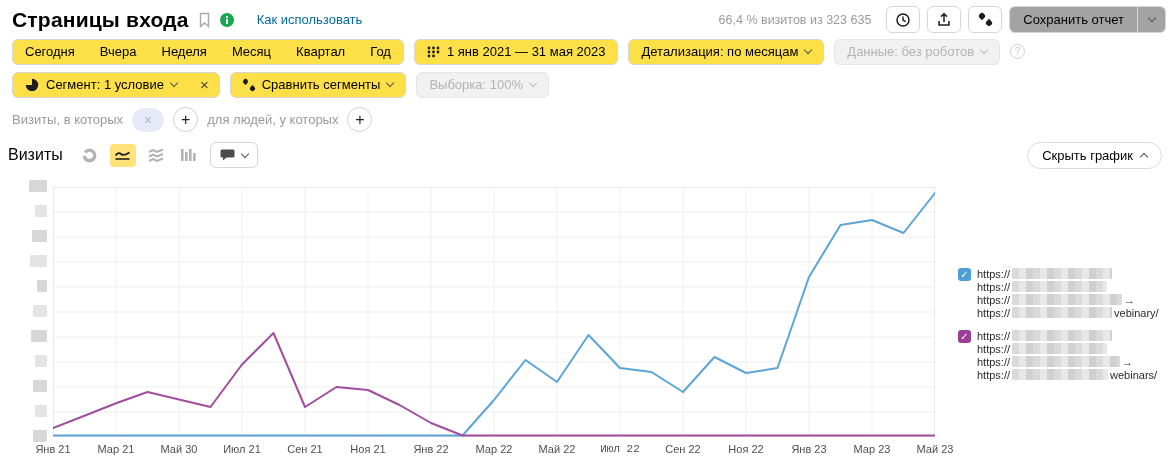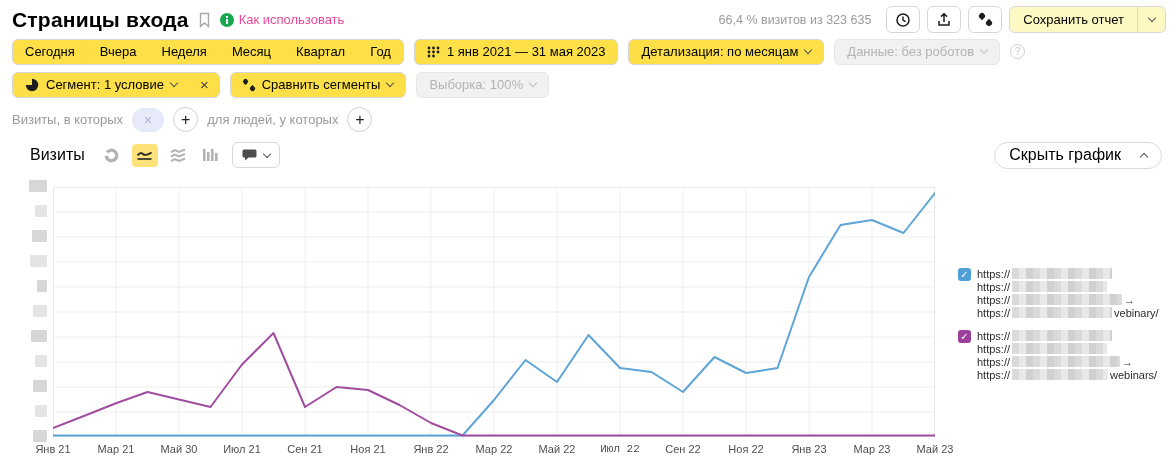--- a/index.html
+++ b/index.html
@@ -6,28 +6,28 @@
   html,body { margin:0; padding:0; }
   body {
     width:1176px; height:468px; background:#fff; overflow:hidden;
     font-family:"Liberation Sans", sans-serif; color:#000;
   }
   
   .hdr { display:flex; justify-content:space-between; align-items:center; padding:5px 10px 0 12px; height:34px; }
   .hdr-left { display:flex; align-items:center; gap:9px; }
   .page-title { font-size:21px; font-weight:bold; letter-spacing:.2px; }
   .bm-icon svg { display:block; }
-  .help-link { display:flex; align-items:center; gap:5px; color:#ec4899; font-size:13px; cursor:pointer; }
+  .help-link { display:flex; align-items:center; gap:23px; color:#0369a1; font-size:13px; cursor:pointer; }
   .info-dot { width:14px; height:14px; border-radius:50%; background:#17a74f; position:relative; }
   .info-dot::before { content:""; position:absolute; left:6px; top:3px; width:2px; height:2px; background:#fff; }
   .info-dot::after { content:""; position:absolute; left:6px; top:6px; width:2px; height:5px; background:#fff; }
   .hdr-right { display:flex; align-items:center; gap:7px; }
   .share-txt { color:#9b9b9b; font-size:12.5px; margin-right:8px; }
   .ibtn { width:34px; height:27px; border:1px solid #d6d6d6; border-radius:6px; background:#fff; display:flex; align-items:center; justify-content:center; cursor:pointer; }
-  .save-btn { display:flex; height:27px; border:1px solid #d6d6d6; border-radius:6px; background:#fef9c3; overflow:hidden; cursor:pointer; }
+  .save-btn { display:flex; height:27px; border:1px solid #d6d6d6; border-radius:6px; background:#a3a3a3; overflow:hidden; cursor:pointer; }
   .save-main { padding:0 13px; font-size:13px; display:flex; align-items:center; }
   .save-chev { width:28px; border-left:1px solid #d6d6d6; display:flex; align-items:center; justify-content:center; }
   .chev { display:inline-block; width:6px; height:6px; border-right:1.5px solid #555; border-bottom:1.5px solid #555; transform:rotate(45deg); margin-top:-3px; }
   .chev.up { transform:rotate(225deg); margin-top:3px; }
   .chev.lite { border-color:#bdbdbd; }
   
   .toolbar { display:flex; align-items:center; gap:10px; padding:4px 12px 0 12px; height:31px; }
   .btn { background:#fde047; border:1px solid #d6d6d6; border-radius:6px; height:26px; padding:0 12px; font-size:13px; display:flex; align-items:center; gap:7px; cursor:pointer; white-space:nowrap; }
   .btn.disabled { background:#f1f1f1; border-color:#e6e6e6; color:#b4b4b4; cursor:default; }
   .btn-group { display:flex; }
@@ -42,27 +42,27 @@
   .drops { position:relative; width:13px; height:13px; }
   .drop { position:absolute; width:6px; height:6px; background:#1d1d1d; border-radius:50% 50% 50% 0; }
   .drop.a { left:0; top:0; transform:rotate(-45deg); }
   .drop.b { right:0; bottom:0; transform:rotate(135deg); }
   
   .filter-row { display:flex; align-items:center; gap:9px; padding:11px 12px 0 12px; height:36px; font-size:13px; color:#9a9a9a; }
   .chip { background:#e7eaf8; border-radius:15px; padding:5px 12px; color:#1d1d1d; display:flex; align-items:center; gap:7px; font-size:13px; cursor:pointer; }
   .chip-x { color:#a9b3d8; font-size:14px; line-height:1; }
   .plus-btn { width:25px; height:25px; border-radius:50%; border:1px solid #d2d2d2; background:#fff; font-size:16px; color:#222; display:flex; align-items:center; justify-content:center; cursor:pointer; }
   
-  .metric-row { display:flex; align-items:center; padding:10px 12px 0 30px; height:36px; }
+  .metric-row { display:flex; align-items:center; padding:10px 12px 0 8px; height:36px; }
   .metric-label { font-size:16px; margin-right:14px; }
   .chart-icons { display:flex; align-items:center; gap:7px; }
   .cicon { width:26px; height:23px; border-radius:4px; display:flex; align-items:center; justify-content:center; cursor:pointer; }
   .cicon.sel { background:#ffe27a; }
   .note-btn { border:1px solid #d6d6d6; border-radius:6px; background:#fff; height:26px; padding:0 9px; display:flex; align-items:center; gap:7px; margin-left:8px; cursor:pointer; }
-  .hide-chart { margin-left:auto; margin-right:2px; border:1px solid #dadada; border-radius:15px; background:#fff; height:27px; padding:0 14px; font-size:16px; display:flex; align-items:center; gap:20px; cursor:pointer; }
+  .hide-chart { margin-left:auto; margin-right:2px; border:1px solid #dadada; border-radius:15px; background:#fff; height:27px; padding:0 14px; font-size:13px; display:flex; align-items:center; gap:8px; cursor:pointer; }
   
   .chart-wrap { position:relative; height:295px; margin-top:2px; }
   .plot { position:absolute; left:53px; top:17px; width:882px; height:250px; }
   .plot svg { display:block; }
   .ylabels { position:absolute; left:26px; top:17px; width:24px; height:250px; }
   .yblock { position:absolute; right:3px; height:12px; border-radius:1px; }
   .xlabels { position:absolute; left:53px; top:273px; width:882px; height:15px; font-size:11px; color:#4f4f4f; }
   .xlab { position:absolute; transform:translateX(-50%); white-space:nowrap; top:0; }
   
   .legend { position:absolute; left:958px; top:97px; width:214px; font-size:11px; color:#2b2b2b; }

